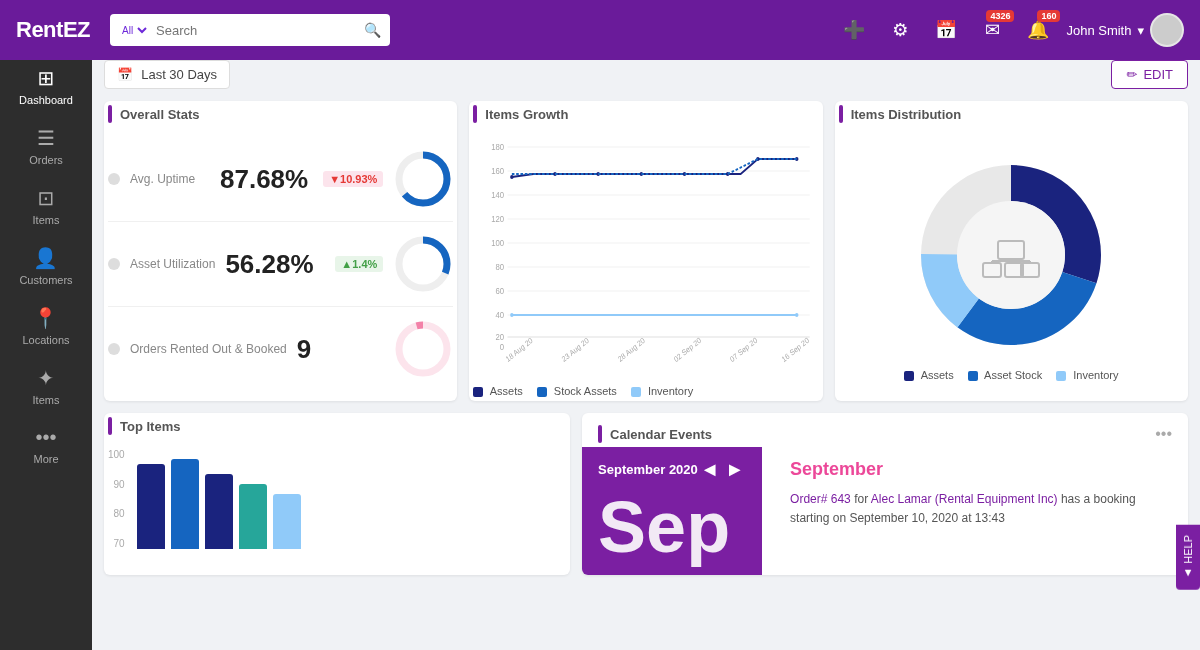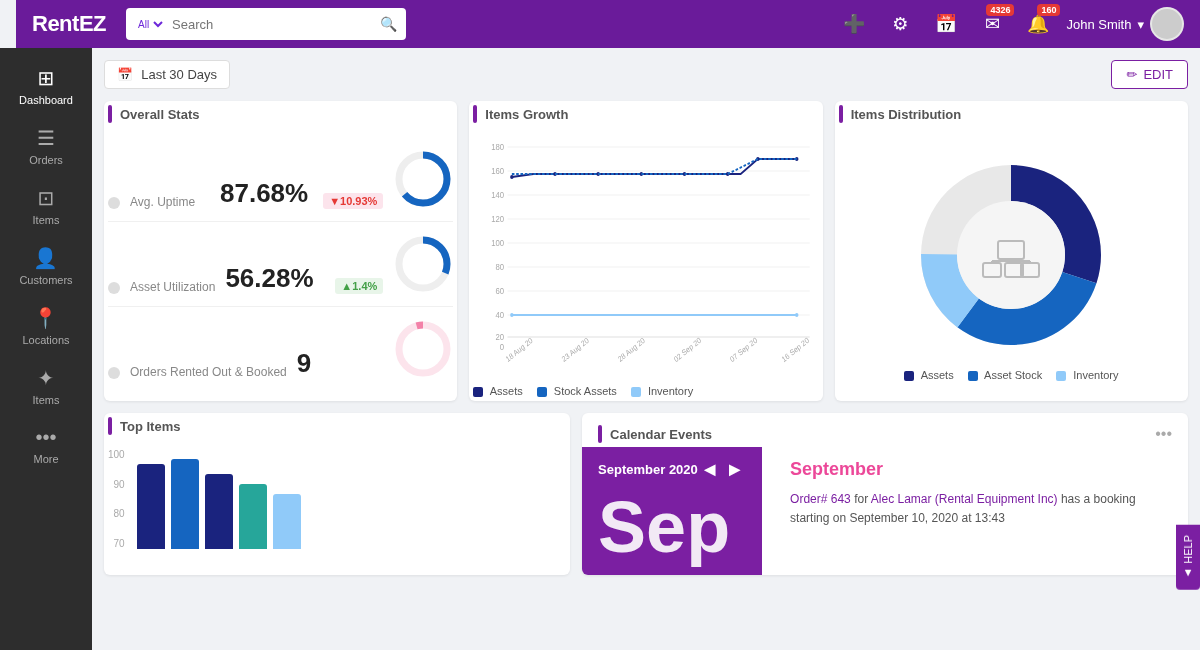--- a/index.html
+++ b/index.html
@@ -1,27 +1,27 @@
 <!DOCTYPE html>
 <html><head>
   <meta charset="utf-8">
   <style>
     * { box-sizing: border-box; margin: 0; padding: 0; }
     body { font-family: -apple-system, BlinkMacSystemFont, 'Segoe UI', Arial, sans-serif; background: #f0f2f5; color: #333; overflow: hidden; }
 
     
     .topnav {
       background: #6a1b9a;
-      height: 48px;
+      height: 60px;
       display: flex;
       align-items: center;
       padding: 0 16px;
       gap: 12px;
       position: fixed;
-      top: 0; left: 16px; right: 0;
+      top: 0; left: 0; right: 0;
       z-index: 100;
     }
     .topnav-brand {
       color: white;
       font-size: 22px;
       font-weight: bold;
       margin-right: 8px;
       letter-spacing: -0.5px;
     }
     .topnav-search {
@@ -190,21 +190,21 @@
       width: 4px;
       height: 18px;
       background: #7b1fa2;
       border-radius: 2px;
       display: inline-block;
     }
 
     
     .stat-row {
       display: flex;
-      align-items: flex-end;
+      align-items: center;
       padding: 12px 0;
       border-bottom: 1px solid #f0f0f0;
       gap: 10px;
     }
     .stat-row:last-child { border-bottom: none; }
     .stat-indicator {
       width: 12px;
       height: 12px;
       border-radius: 50%;
       background: #ddd;

